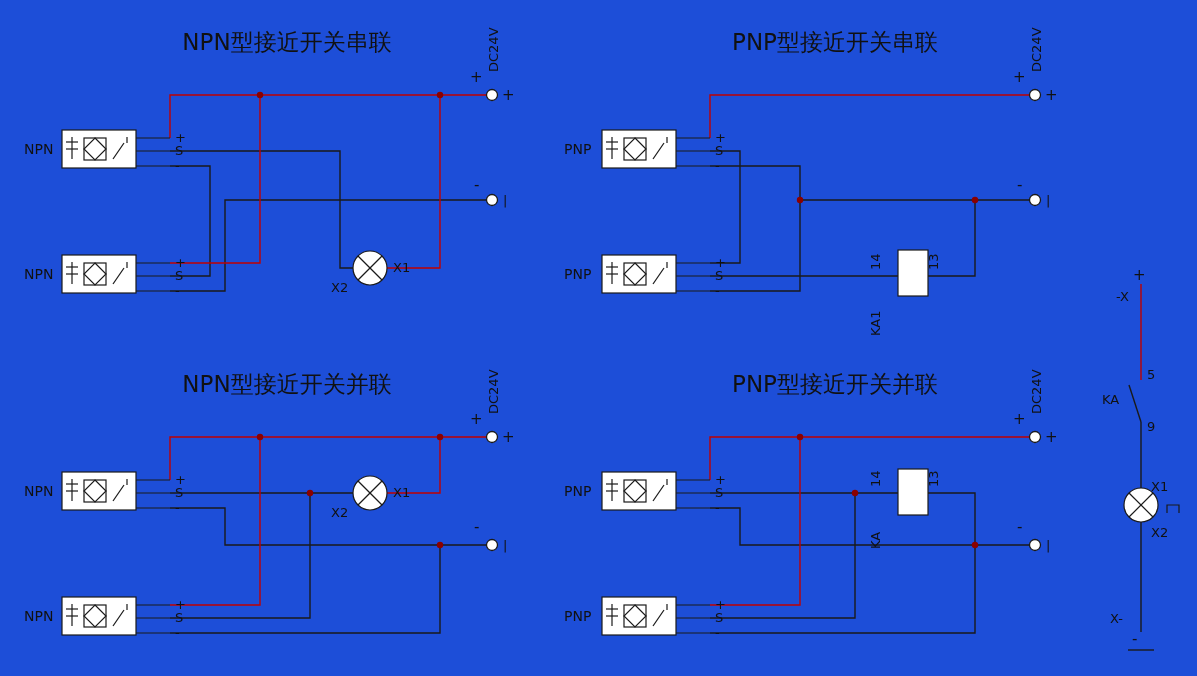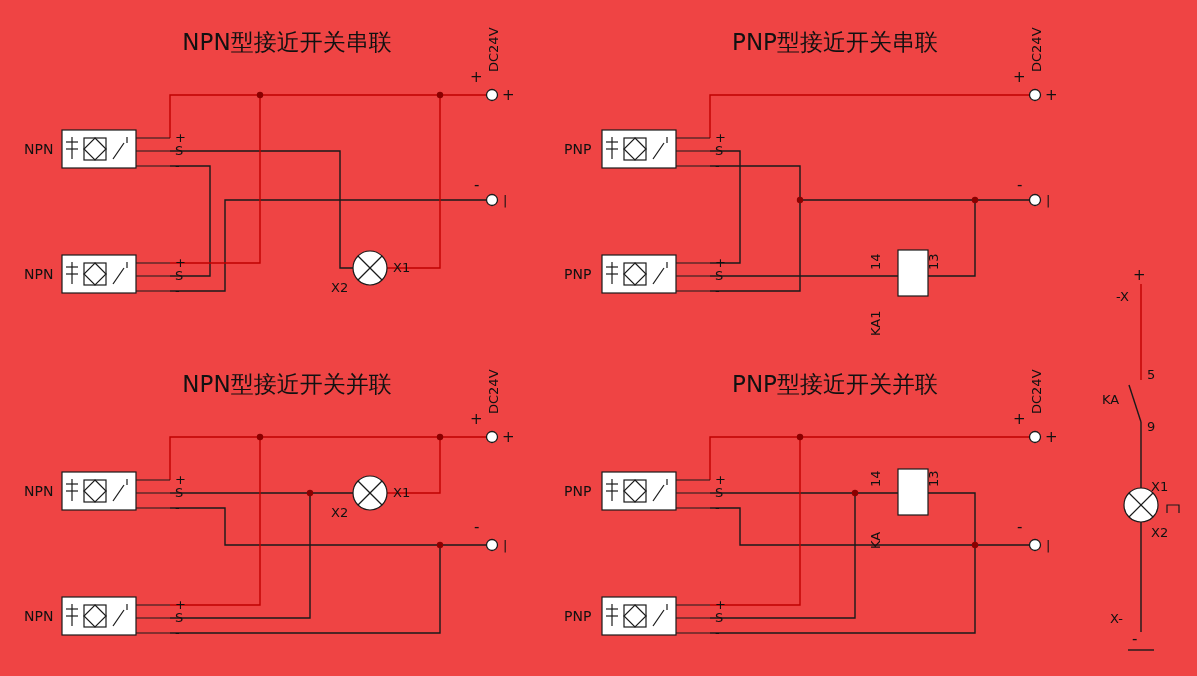--- a/index.html
+++ b/index.html
@@ -1,16 +1,16 @@
 <!DOCTYPE html>
 <html><head>
 <meta charset="utf-8">
 <style>
   html,body{margin:0;padding:0;background:#fff;}
-  #stage{width:1197px;height:676px;background:#ef4444;position:relative;overflow:hidden;}
+  #stage{width:1197px;height:676px;background:#1d4ed8;position:relative;overflow:hidden;}
   svg{display:block;}
   svg text{font:13px "DejaVu Sans","Liberation Sans",sans-serif;fill:#111;}
   svg text.title{font-size:23px;}
   svg text.name{font-size:14px;}
   svg text.big{font-size:15px;}
   .wk path{stroke:#1a1a1a;fill:none;stroke-width:1.4;}
   .wr path{stroke:#c00000;fill:none;stroke-width:1.4;}
   .dots circle{fill:#8b0000;stroke:none;}
   .box{fill:#fff;stroke:#1a1a1a;stroke-width:1.2;}
   .sym{stroke:#1a1a1a;stroke-width:1.2;fill:none;}

